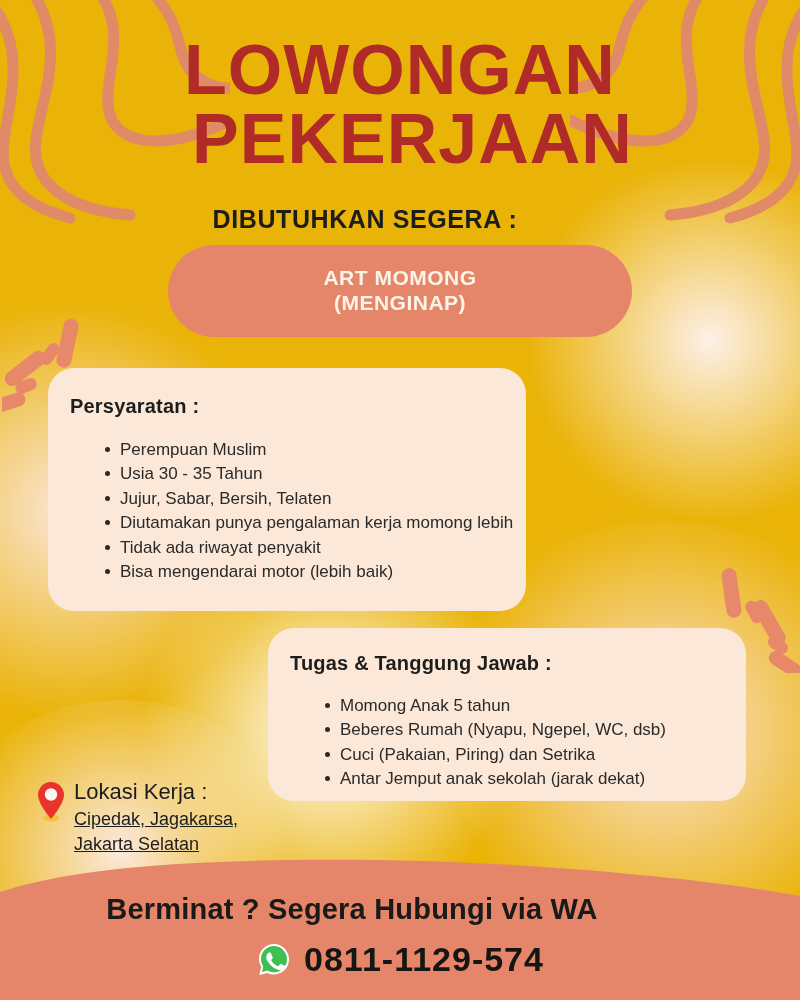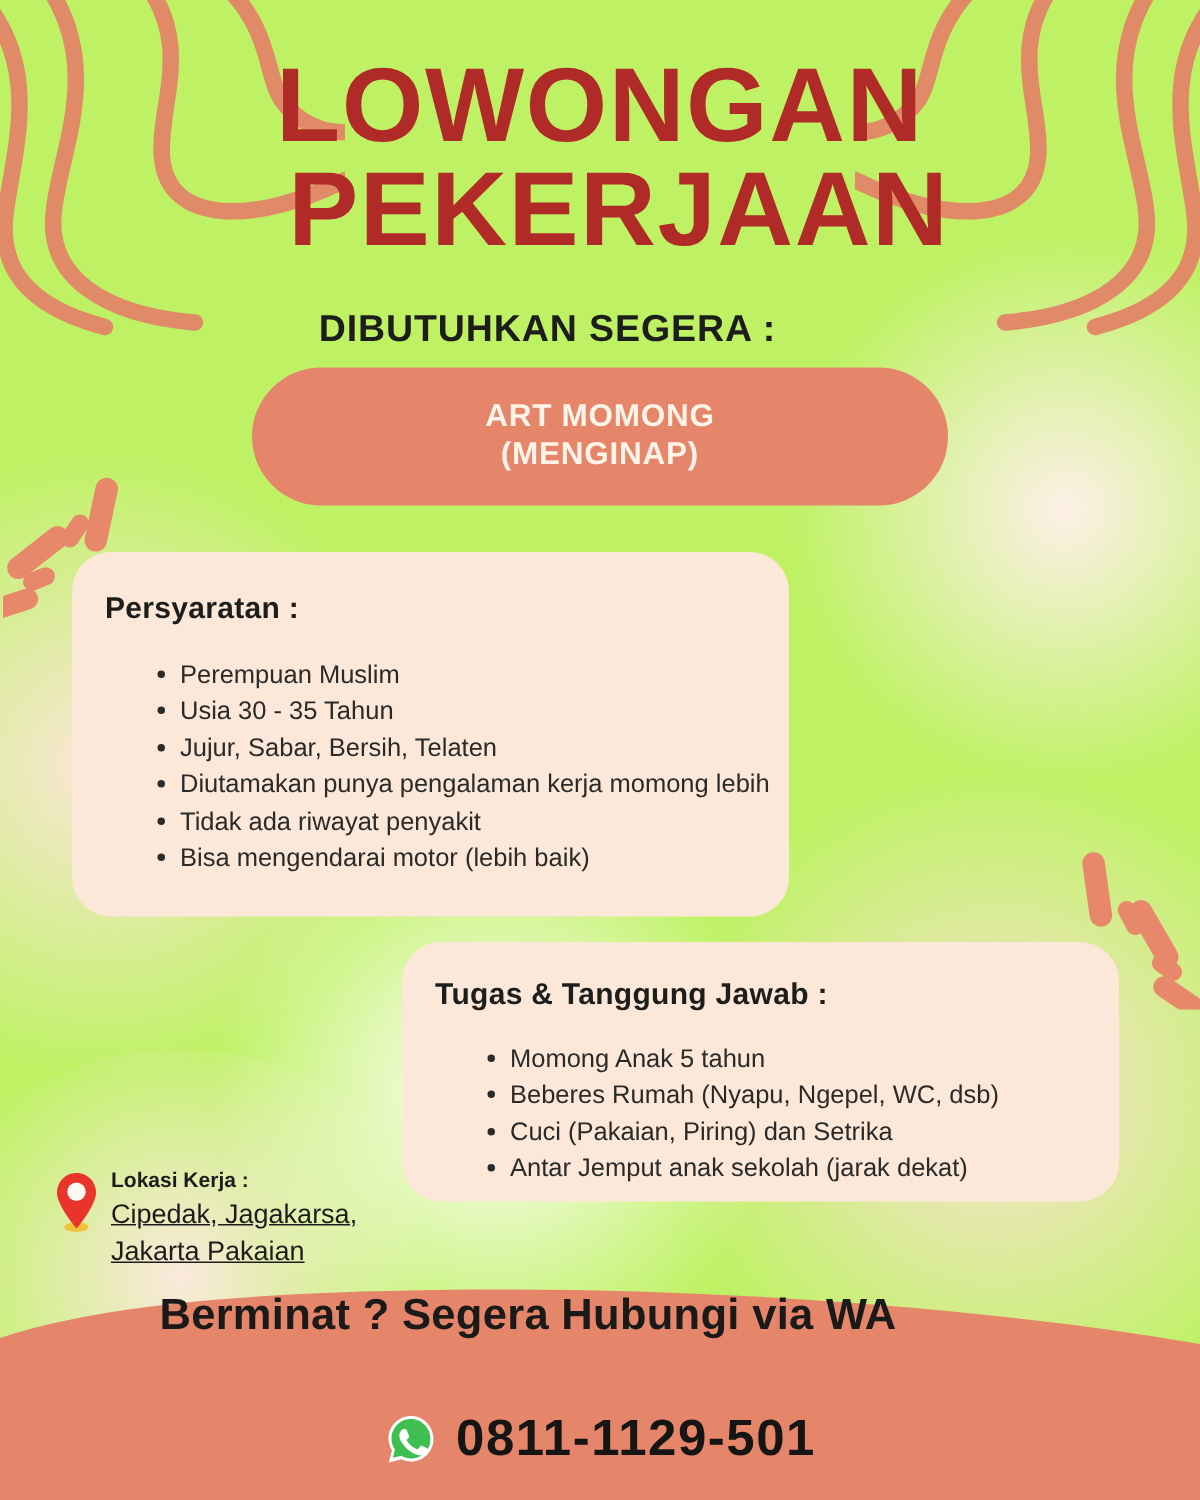--- a/index.html
+++ b/index.html
@@ -5,21 +5,21 @@
   html, body {
     margin: 0;
     padding: 0;
     background: #ffffff;
   }
   #poster {
     position: relative;
     width: 800px;
     height: 1000px;
     overflow: hidden;
-    background: #bef264;
+    background: #eab308;
     font-family: "Liberation Sans", sans-serif;
   }
 
   
   .blob {
     position: absolute;
     border-radius: 50%;
     pointer-events: none;
   }
   .blob-a {
@@ -175,43 +175,43 @@
     align-items: flex-start;
   }
   .location .pin {
     margin-top: 2px;
     margin-right: 8px;
   }
   .location-text {
     color: #1d1d1b;
   }
   .location-title {
-    font-size: 14px;
-    font-weight: bold;
+    font-size: 22px;
+    font-weight: normal;
     line-height: 1.25;
   }
   .location-addr {
     font-size: 18px;
     line-height: 1.36;
     margin-top: 1px;
     text-decoration: underline;
   }
 
   
   .footer-shape {
     position: absolute;
     left: 0;
     bottom: 0;
     width: 800px;
     height: 150px;
   }
   .footer-cta {
     position: absolute;
     left: 0;
-    top: 861px;
+    top: 893px;
     width: 704px;
     text-align: center;
     color: #1a1a18;
     font-size: 29px;
     font-weight: bold;
     letter-spacing: 0.2px;
   }
   .footer-phone-row {
     position: absolute;
     left: 0;
@@ -314,21 +314,21 @@
 
   <div class="location">
     <svg class="pin" width="30" height="42" viewBox="0 0 30 42">
       <ellipse cx="15" cy="38" rx="8" ry="3.4" fill="#f3c23d"></ellipse>
       <path d="M15 2 C7.8 2 2 7.8 2 15 C2 24 15 39 15 39 C15 39 28 24 28 15 C28 7.8 22.2 2 15 2 Z" fill="#e8342a"></path>
       <circle cx="15" cy="14.5" r="6.2" fill="#fdf7f2"></circle>
     </svg>
     <div class="location-text">
       <div class="location-title">Lokasi Kerja :</div>
       <div class="location-addr">Cipedak, Jagakarsa,</div>
-      <div class="location-addr">Jakarta Pakaian</div>
+      <div class="location-addr">Jakarta Selatan</div>
     </div>
   </div>
 
   <svg class="footer-shape" viewBox="0 0 800 150" preserveAspectRatio="none">
     <path d="M0,42 C60,22 150,12 290,10 C430,8 560,16 670,28 C720,33 765,40 800,46 L800,150 L0,150 Z" fill="#e5866a"></path>
   </svg>
 
   <div class="footer-cta">Berminat ? Segera Hubungi  via WA</div>
 
   <div class="footer-phone-row">
@@ -342,16 +342,16 @@
                C24.2 28.68 25 28.36 25.87 28.28 C26.74 28.2 28.6 27.17 28.98 26.1
                C29.36 25.03 29.36 24.11 29.25 23.92 C29.13 23.73 28.82 23.61 28.36 23.38
                C27.9 23.15 25.6 22.03 25.18 21.88 C24.76 21.73 24.45 21.65 24.14 22.11
                C23.83 22.57 22.94 23.61 22.67 23.92 C22.4 24.23 22.13 24.27 21.67 24.04
                C21.21 23.81 19.7 23.32 17.92 21.73 C16.53 20.5 15.6 18.96 15.33 18.5
                C15.06 18.04 15.3 17.79 15.53 17.56 C15.74 17.35 16 17.02 16.22 16.75
                C16.45 16.48 16.53 16.29 16.68 15.98 C16.83 15.67 16.76 15.4 16.64 15.17
                C16.53 14.94 15.63 12.62 15.24 11.7 C14.86 10.8 14.48 10.64 14.15 10.62
                C13.88 10.6 13.54 10.6 13.2 10.6 Z" fill="#ffffff"></path>
     </svg>
-    <span class="footer-phone">0811-1129-501</span>
+    <span class="footer-phone">0811-1129-574</span>
   </div>
 
 </div>
 
 </body></html>

